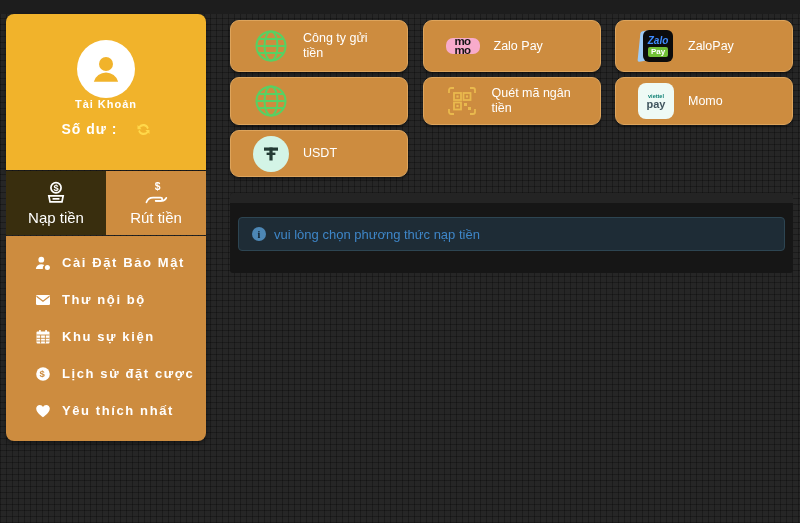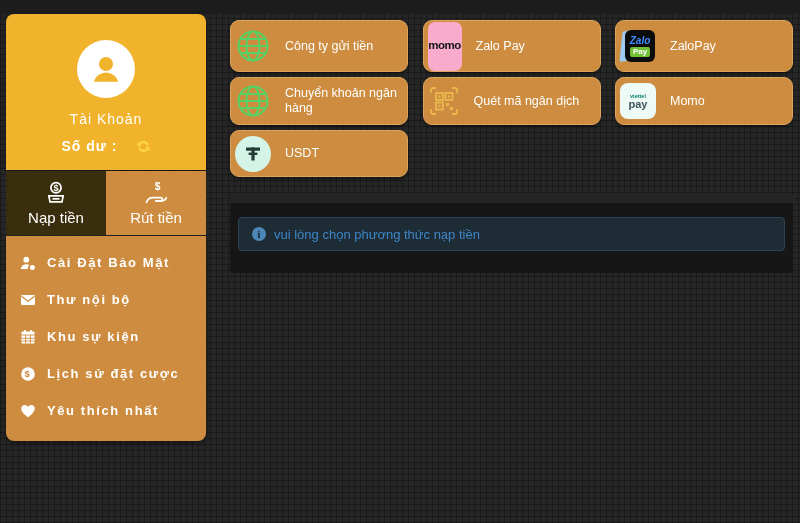--- a/index.html
+++ b/index.html
@@ -19,61 +19,61 @@
   .profile {
     height:156px; background:#f1b32b; border-radius:8px 8px 0 0;
     display:flex; flex-direction:column; align-items:center;
     box-shadow:0 2px 5px rgba(0,0,0,.45);
   }
   .avatar {
     margin-top:26px; width:58px; height:58px; border-radius:50%;
     background:#fff; display:flex; align-items:center; justify-content:center;
   }
   .avatar svg { width:40px; height:40px; }
-  .profile-title { margin-top:13px; font-size:14px; font-weight:normal; letter-spacing:1px; }
+  .profile-title { font-size:11px; font-weight:bold; letter-spacing:1px; }
   .balance-row { margin-top:11px; display:flex; align-items:center; gap:18px;
     font-size:14px; font-weight:bold; letter-spacing:1px; }
   .refresh { width:15px; height:15px; display:inline-flex; cursor:pointer; }
 
   .tabs { margin-top:1px; height:64px; display:flex; }
   .tab {
     width:100px; display:flex; flex-direction:column; align-items:center; justify-content:center;
     gap:3px; font-size:15px; cursor:pointer;
   }
   .tab.active { background:#392e0e; }
   .tab.inactive { background:#cd8c3f; }
   .tab svg { width:26px; height:26px; }
 
   .menu {
     margin-top:1px; background:#cd8c3f; border-radius:0 0 8px 8px;
     padding:8px 0 12px; box-shadow:0 2px 5px rgba(0,0,0,.45);
   }
   .menu-item {
-    height:37px; display:flex; align-items:center; gap:11px; padding-left:14px;
+    height:37px; display:flex; align-items:center; gap:11px; padding-left:29px;
     font-size:13px; font-weight:bold; letter-spacing:1.6px; cursor:pointer;
   }
   .menu-item svg { width:16px; height:16px; flex:none; }
 
   
   .methods {
     position:absolute; left:230px; top:20px; width:563px;
     display:grid; grid-template-columns:repeat(3,178px); grid-template-rows:52px 48px 47px;
     justify-content:space-between; row-gap:5px;
   }
   .card {
     background:#cd8c3f; border:1px solid #dda45c; border-radius:9px;
-    display:flex; align-items:center; padding:0 4px; gap:14px; cursor:pointer;
+    display:flex; align-items:center; padding:0 22px; gap:14px; cursor:pointer;
     box-shadow:0 2px 3px rgba(0,0,0,.4);
   }
   .card-label { font-size:12.5px; line-height:15px; max-width:112px; }
 
   .iconbox { flex:none; display:flex; align-items:center; justify-content:center; }
   .momo {
-    width:34px; height:49px; background:#f8abcb; border-radius:7px; color:#151515;
-    display:flex; align-items:center; justify-content:center;
+    width:34px; height:16px; background:#f8abcb; border-radius:7px; color:#151515;
+    display:flex; flex-direction:column; align-items:center; justify-content:center;
     font-weight:900; font-size:11.5px; line-height:9.5px; letter-spacing:-.5px;
   }
   .zalopay { width:36px; height:36px; position:relative;text-decoration:underline; }
   .zalopay .flag { position:absolute; left:1px; top:3px; width:10px; height:30px;
     background:#9ecbf5; transform:skewY(-8deg) skewX(-6deg); border-radius:2px; }
   .zalopay .sq {
     position:absolute; left:5px; top:2px; width:30px; height:32px; background:#0c0c0c;
     border-radius:6px; display:flex; flex-direction:column; align-items:center; justify-content:center;
   }
   .zalopay .zword { color:#3f8cfe; font-size:10px; font-weight:800; font-style:italic; line-height:10px; }
@@ -225,38 +225,37 @@
   </div>
 
   <div class="card">
     <span class="iconbox">
       <svg width="36" height="36" viewBox="0 0 36 36" fill="none" stroke="#57d163" stroke-width="2">
         <circle cx="18" cy="18" r="14.5"></circle>
         <ellipse cx="18" cy="18" rx="6.5" ry="14.5"></ellipse>
         <path d="M3.5 18h29M5.5 11h25M5.5 25h25"></path>
       </svg>
     </span>
-    <span class="card-label">Chuyển khoản ngân hàng</span>
   </div>
 
   <div class="card">
     <span class="iconbox">
       <svg width="32" height="32" viewBox="0 0 32 32" fill="none" stroke="#e9b94d" stroke-width="1.8">
         <path d="M3 8V5a2 2 0 0 1 2-2h3M24 3h3a2 2 0 0 1 2 2v3M29 24v3a2 2 0 0 1-2 2h-3M8 29H5a2 2 0 0 1-2-2v-3"></path>
         <rect x="8" y="8" width="7" height="7"></rect>
         <rect x="17.5" y="8" width="7" height="7"></rect>
         <rect x="8" y="17.5" width="7" height="7"></rect>
         <rect x="10.4" y="10.4" width="2.2" height="2.2" fill="#e9b94d" stroke="none"></rect>
         <rect x="19.9" y="10.4" width="2.2" height="2.2" fill="#e9b94d" stroke="none"></rect>
         <rect x="10.4" y="19.9" width="2.2" height="2.2" fill="#e9b94d" stroke="none"></rect>
         <rect x="18" y="18" width="3" height="3" fill="#e9b94d" stroke="none"></rect>
         <rect x="22" y="22" width="3" height="3" fill="#e9b94d" stroke="none"></rect>
       </svg>
     </span>
-    <span class="card-label">Quét mã ngân dịch</span>
+    <span class="card-label">Quét mã ngân tiền</span>
   </div>
 
   <div class="card">
     <span class="iconbox vtpay">
       <span class="vbrand">viettel</span>
       <span class="vword">pay</span>
     </span>
     <span class="card-label">Momo</span>
   </div>
 

